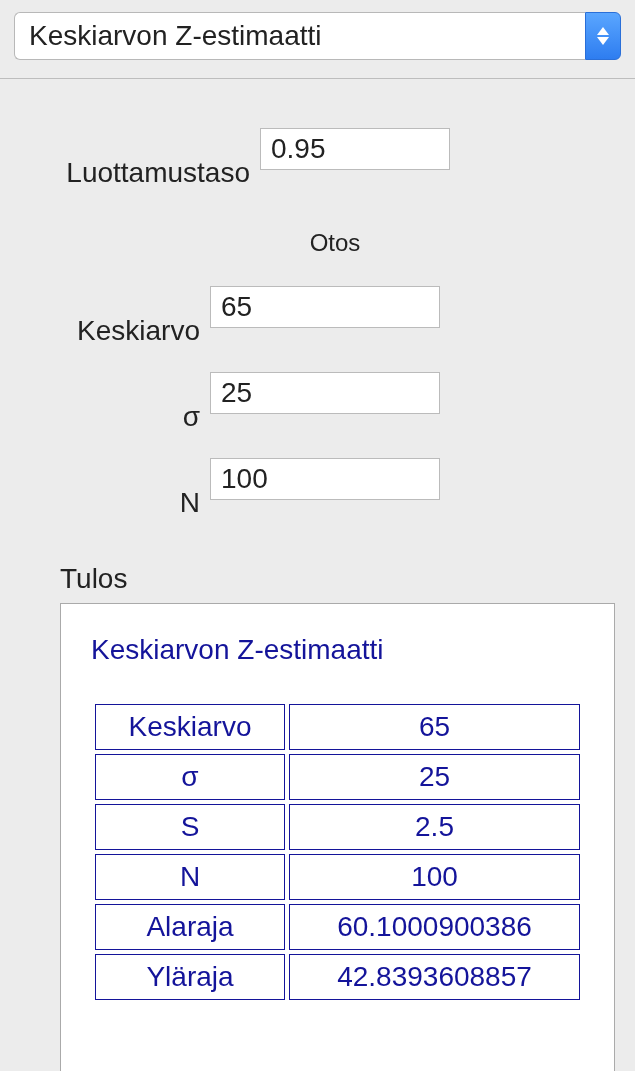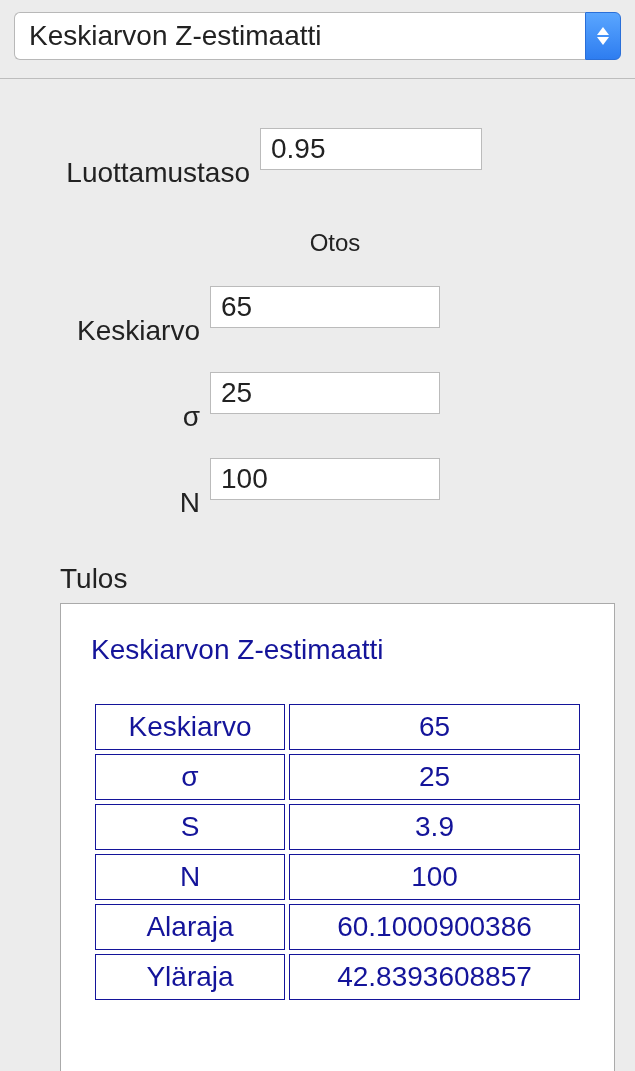--- a/index.html
+++ b/index.html
@@ -63,21 +63,21 @@
   .row .label.short { width: 190px; }
   .row input {
     font-size: 28px;
     padding: 4px 10px;
     border: 1px solid #bbb;
     background: #fff;
     font-family: inherit;
     color: #222;
   }
   .row.first { margin-bottom: 40px; }
-  .row.first input { width: 222px; }
+  .row.first input { width: 190px; }
   .row.grid input { width: 230px; }
   .col-header {
     font-size: 24px;
     text-align: center;
     color: #222;
     margin-bottom: 10px;
   }
   .col-header-wrap {
     display: flex;
   }
@@ -168,21 +168,21 @@
           <tr>
             <td class="key">Keskiarvo</td>
             <td class="val">65</td>
           </tr>
           <tr>
             <td class="key">σ</td>
             <td class="val">25</td>
           </tr>
           <tr>
             <td class="key">S</td>
-            <td class="val">3.9</td>
+            <td class="val">2.5</td>
           </tr>
           <tr>
             <td class="key">N</td>
             <td class="val">100</td>
           </tr>
           <tr>
             <td class="key">Alaraja</td>
             <td class="val">60.1000900386</td>
           </tr>
           <tr>

